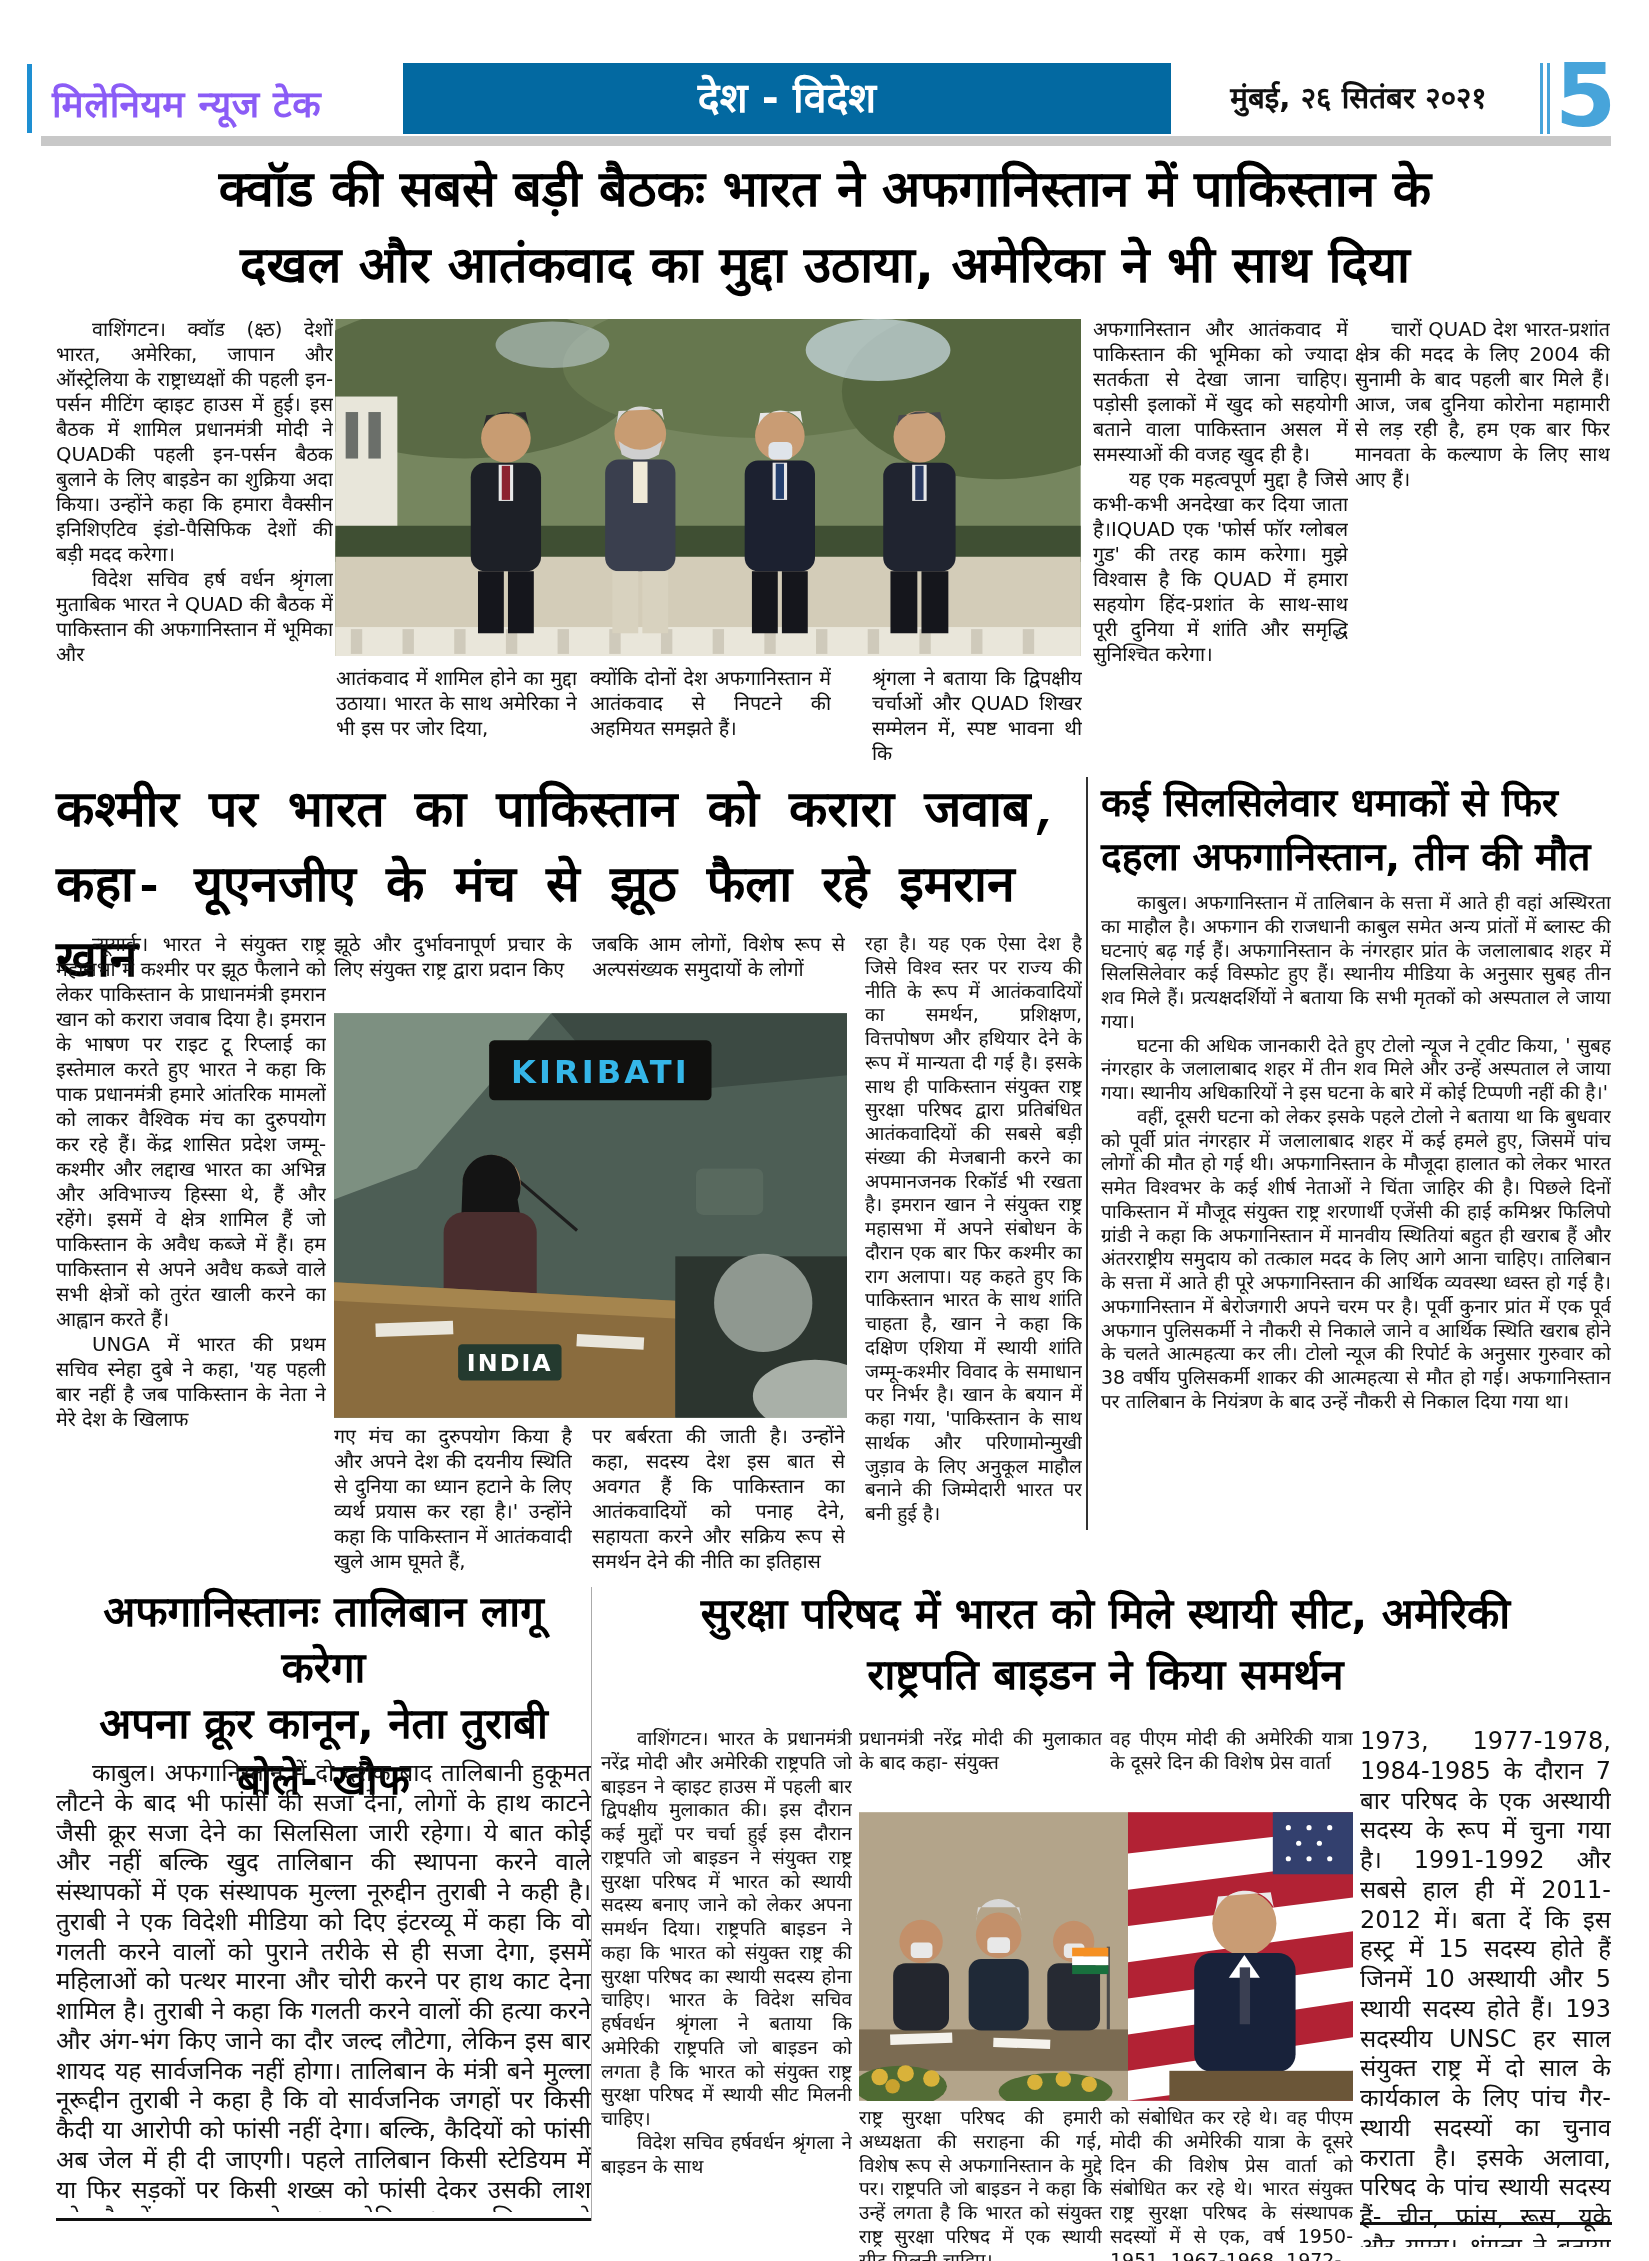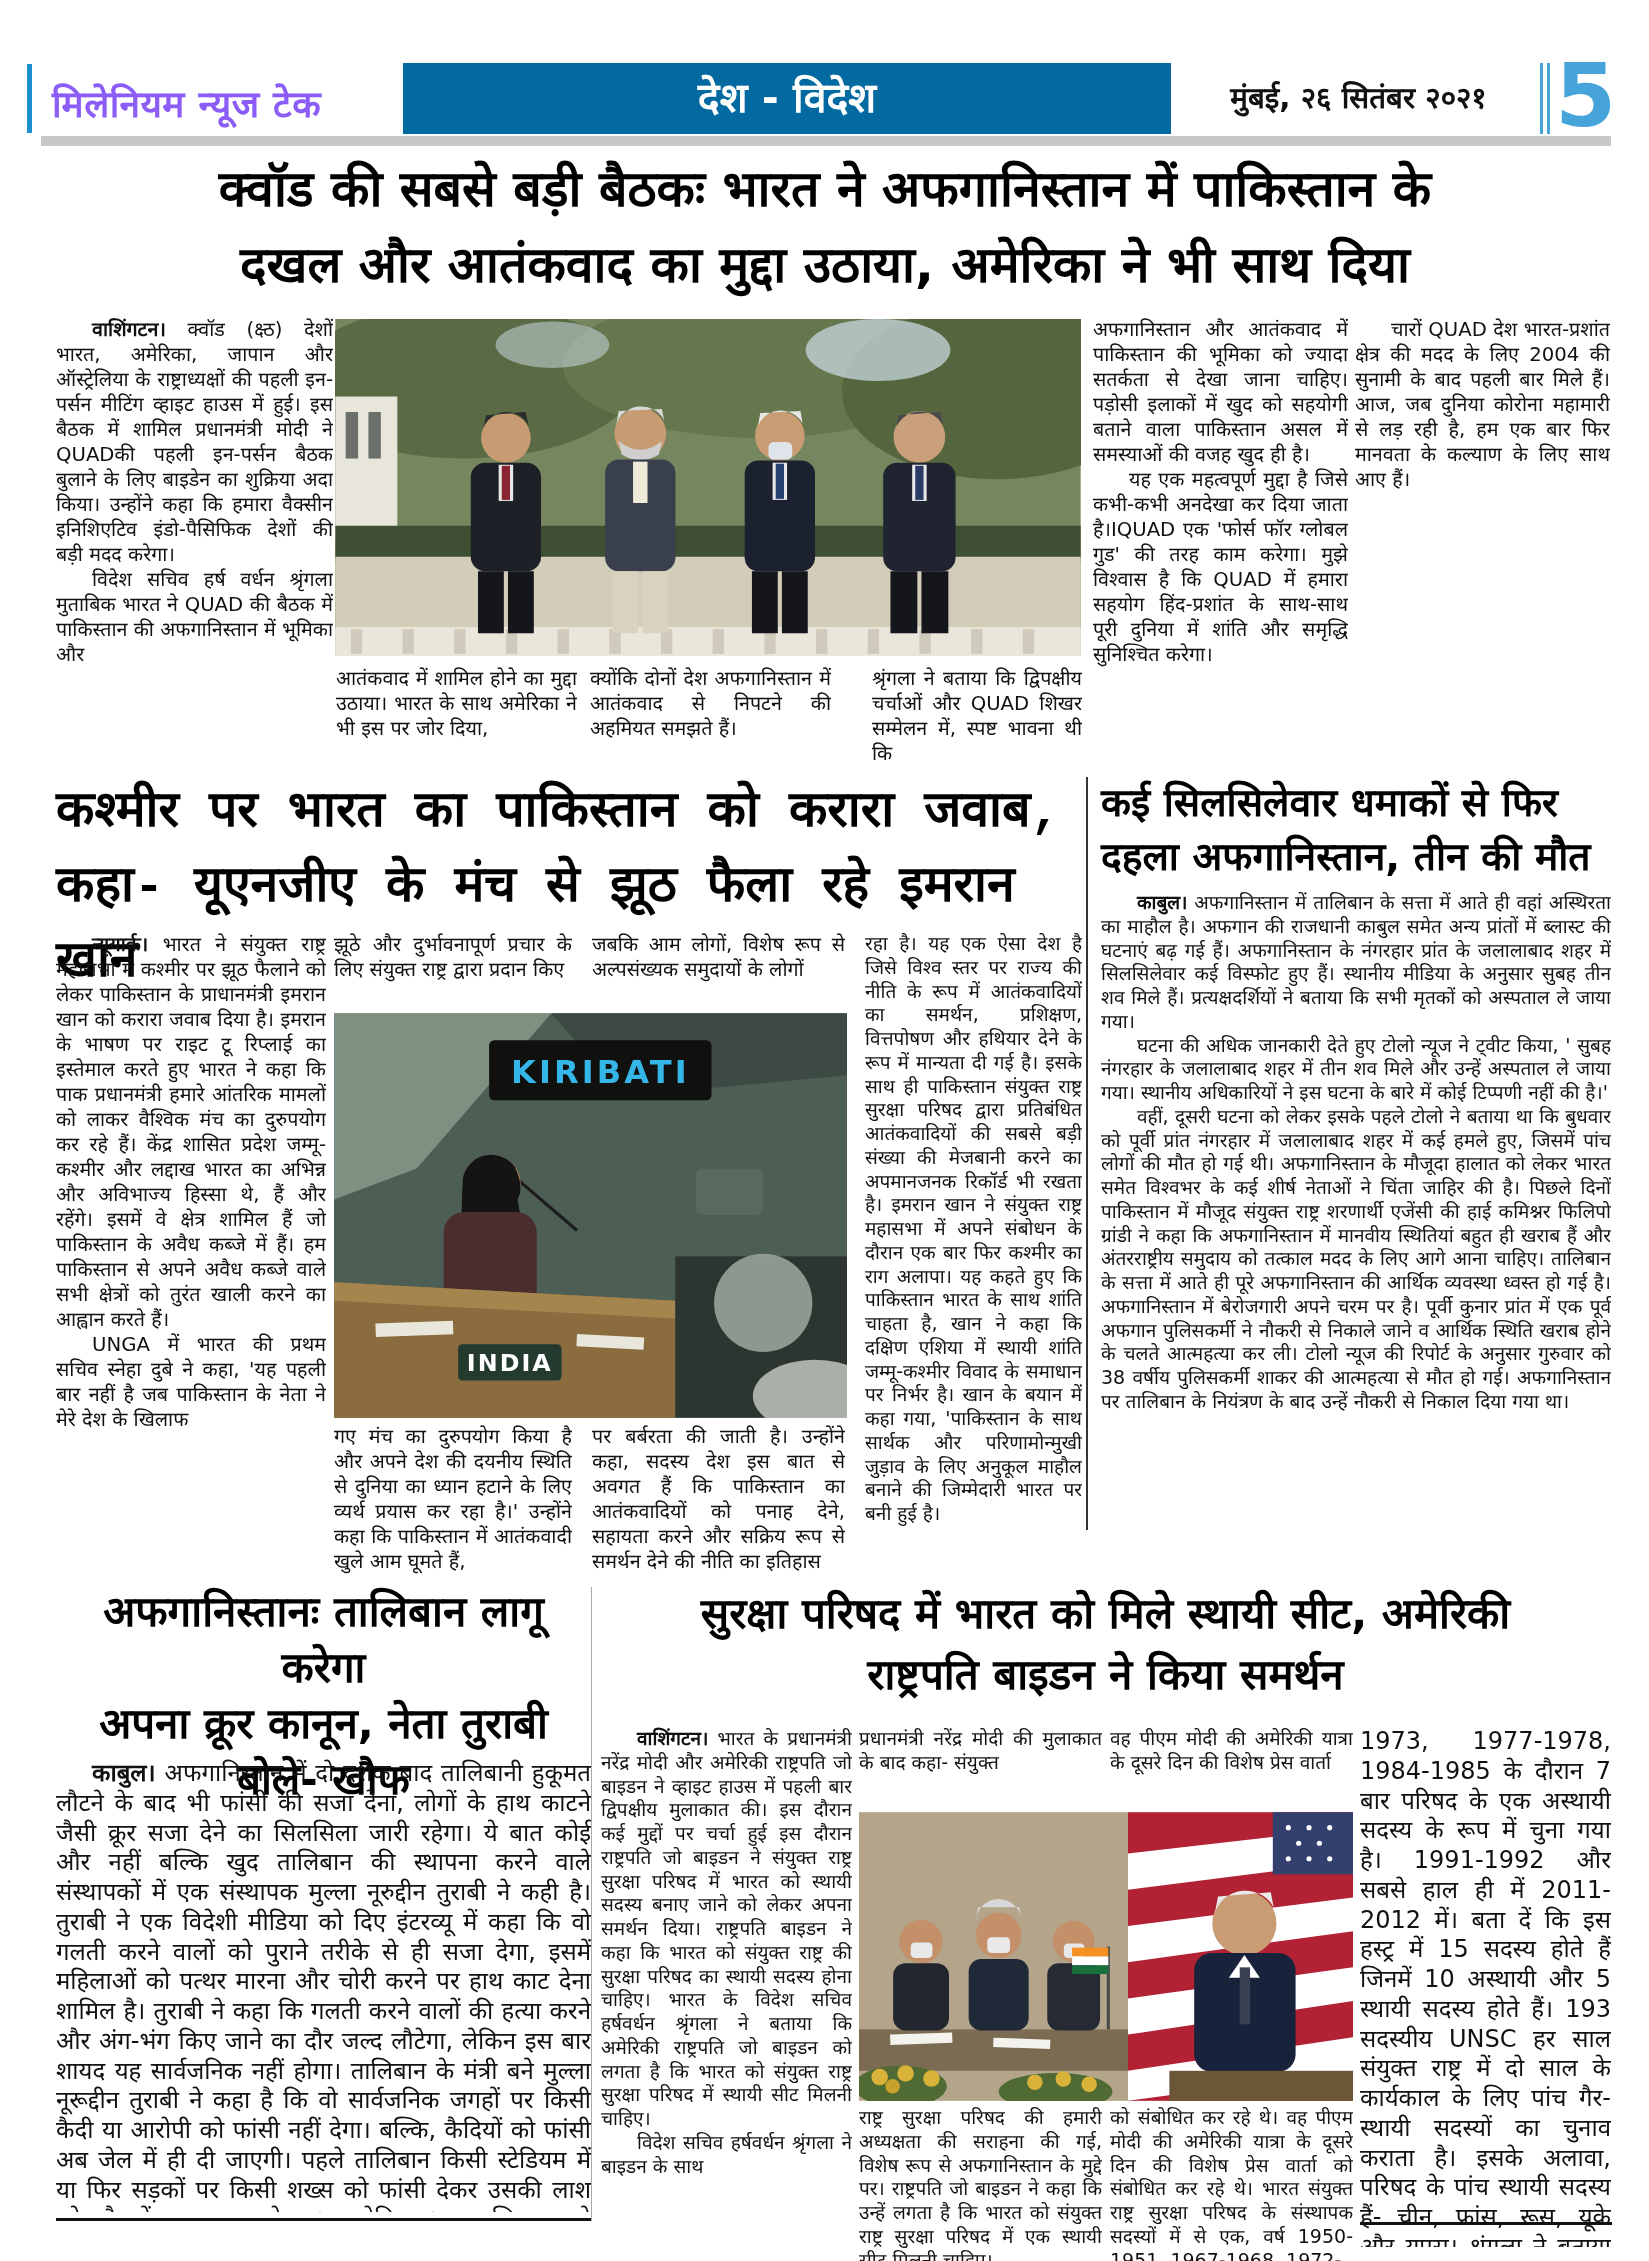--- a/index.html
+++ b/index.html
@@ -21,21 +21,21 @@
   .hl{font-weight:bold;color:#000;}
   .quad-hl{left:49px;top:151px;width:1552px;text-align:center;font-size:50px;line-height:1.52;}
   .k-hl{left:56px;top:775px;width:1035px;text-align:left;font-size:50px;line-height:1.5;font-family:Liberation Mono, monospace;}
   .b-hl{left:1101px;top:776px;width:510px;text-align:left;font-size:39px;line-height:1.38;}
   .t-hl{left:56px;top:1584px;width:535px;text-align:center;font-size:42px;line-height:1.33;}
   .u-hl{left:601px;top:1584px;width:1009px;text-align:center;font-size:42px;line-height:1.45;}
   
   .tcol{overflow:hidden;}
   .para{margin:0;font-size:19.7px;line-height:1.27;text-align:justify;}
   .para.ind{text-indent:36px;}
-  .dl{font-weight:bold;}
+  .dl{font-weight:normal;}
   .sm .para{font-size:19px;line-height:1.25;}
   .xs .para{font-size:24px;line-height:1.24;}
   
   .q-col1{left:56px;top:317px;width:277px;height:455px;}
   .q-photo{left:335px;top:319px;width:746px;height:337px;}
   .q-sub1{left:336px;top:666px;width:241px;height:106px;}
   .q-sub2{left:590px;top:666px;width:241px;height:106px;}
   .q-sub3{left:872px;top:666px;width:210px;height:106px;}
   .q-col5{left:1093px;top:317px;width:255px;height:458px;}
   .q-col6{left:1355px;top:317px;width:255px;height:458px;}

